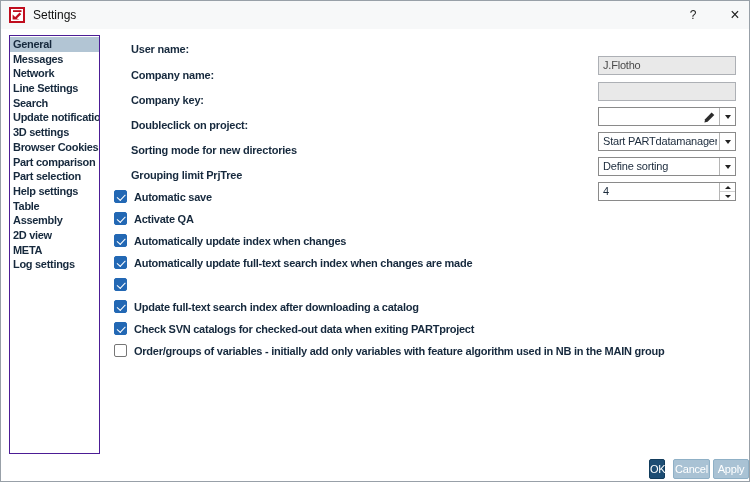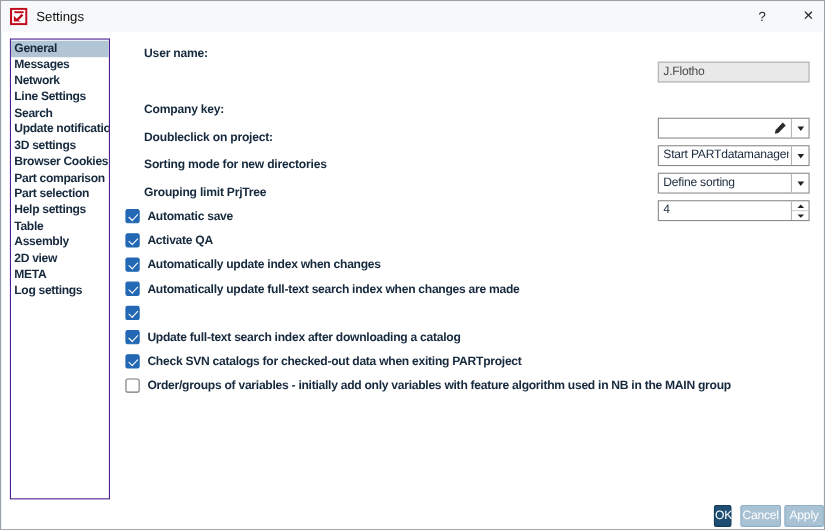--- a/index.html
+++ b/index.html
@@ -84,20 +84,26 @@
       <div class="side-item">Log settings</div>
     </div>
 
   <div class="row" style="top:39px">
     <span class="flabel">User name:</span>
     <div class="ctrl disabled">
       <span class="ctrl-text">J.Flotho</span>
     </div>
   </div>
 
+  <div class="row" style="top:65px">
+    <span class="flabel">Company name:</span>
+    <div class="ctrl disabled">
+      <span class="ctrl-text"></span>
+    </div>
+  </div>
 
   <div class="row" style="top:90px">
     <span class="flabel">Company key:</span>
     <div class="ctrl">
       <span class="ctrl-text"></span>
       <span class="pencil">
         <svg width="13" height="13" viewBox="0 0 13 13">
           <path d="M8.6 1.4 L11.3 4.1 L4.6 10.8 L1.4 11.6 L2.1 8.2 Z" fill="#2c2c2c"></path>
         </svg>
       </span>

